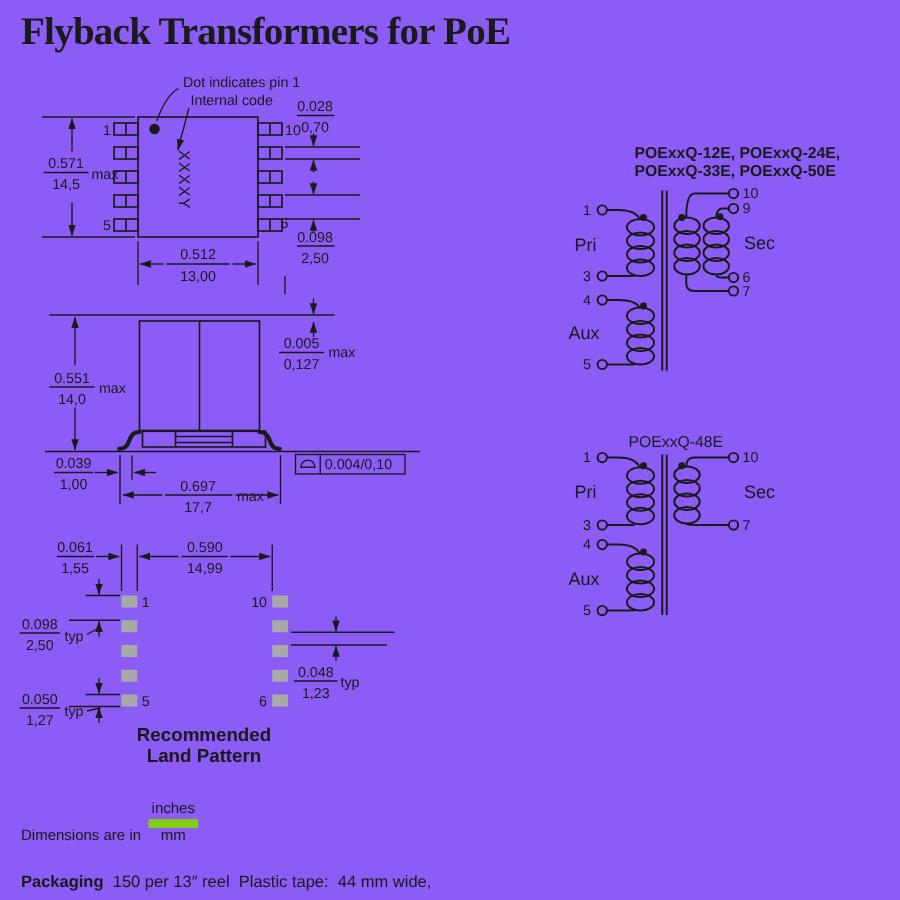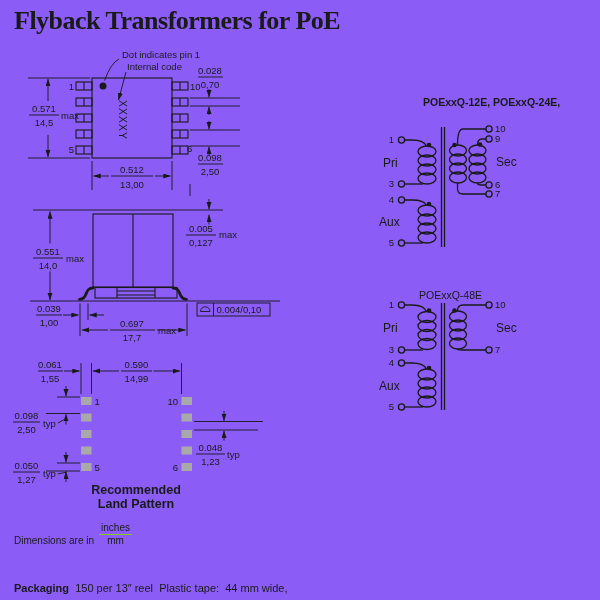--- a/index.html
+++ b/index.html
@@ -8,21 +8,21 @@
   .abs{position:absolute;}
   .doc-title{left:14px;top:6px;font-family:"Liberation Serif",serif;font-weight:bold;
              font-size:26px;letter-spacing:-0.5px;white-space:nowrap;}
   .schem-title{left:373px;top:48px;font-family:"Liberation Serif",serif;font-weight:bold;
                font-size:21px;white-space:nowrap;}
   .models{left:384px;top:96px;font-size:10.5px;font-weight:bold;line-height:12px;white-space:nowrap;margin-left:39px;}
   .connect-note{left:405px;top:252px;font-size:9.5px;line-height:10.5px;white-space:nowrap;}
   .model48{left:419px;top:289px;font-size:10.5px;font-weight:normal;white-space:nowrap;}
   .dims-note{left:14px;top:523px;display:flex;align-items:flex-end;gap:5px;font-size:10px;}
   .frac{display:inline-block;text-align:center;line-height:10px;}
-  .frac .top{border-bottom:1px solid #84cc16;padding:0 2px 1px 2px;display:block;}
+  .frac .top{border-bottom:6px solid #84cc16;padding:0 2px 1px 2px;display:block;margin-top:12px;}
   .frac .bot{display:block;padding-top:1px;}
   .packaging{left:14px;top:556px;font-size:11px;line-height:13px;width:340px;white-space:pre-wrap;}
   .packaging b{font-weight:bold;}
   svg.art{position:absolute;left:0;top:0;}
   svg text{font-family:"Liberation Sans",sans-serif;font-size:9.5px;fill:#1a1a1a;}
   svg text.mid{text-anchor:middle;}
   svg text.end{text-anchor:end;}
   svg text.wind{font-size:12px;}
   svg text.cap{font-size:12.5px;font-weight:bold;text-anchor:middle;}
   svg text.code{font-size:10.5px;letter-spacing:1px;text-anchor:middle;}
@@ -366,20 +366,21 @@
       <text x="495" y="353">7</text>
       <text class="wind" x="383" y="332">Pri</text>
       <text class="wind" x="379" y="390">Aux</text>
       <text class="wind" x="496" y="332">Sec</text>
     </g>
   </svg>
 
 
   <div class="abs models">
     <div>POExxQ-12E, POExxQ-24E,</div>
+    <div>POExxQ-33E, POExxQ-50E</div>
   </div>
 
 
   <div class="abs model48">POExxQ-48E</div>
 
   <div class="abs dims-note">
     <span>Dimensions are in</span>
     <span class="frac">
       <span class="top">inches</span>
       <span class="bot">mm</span>

